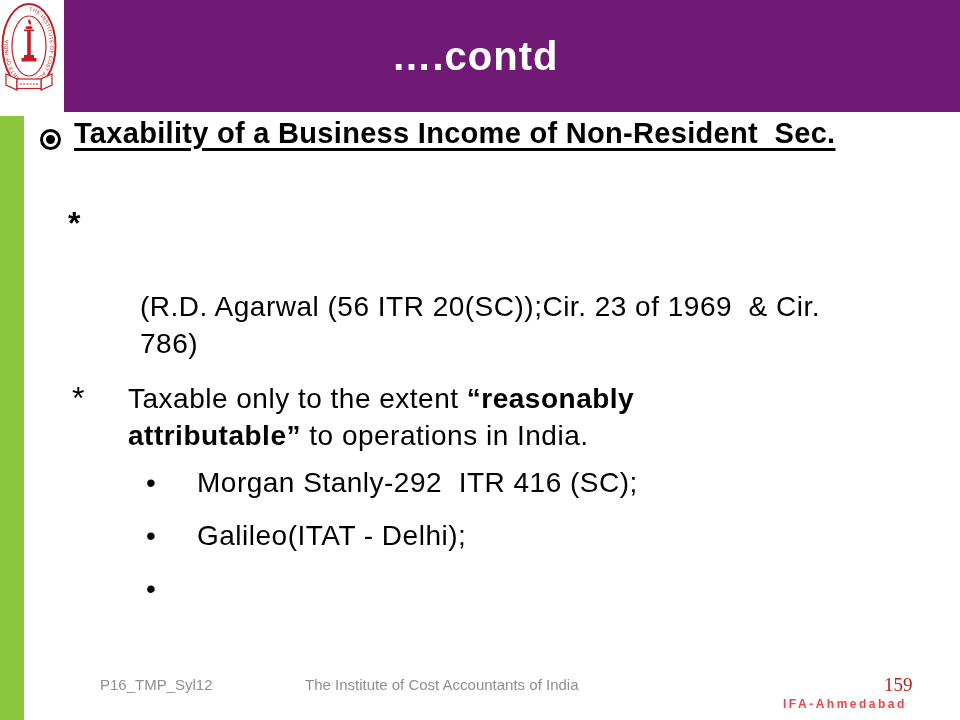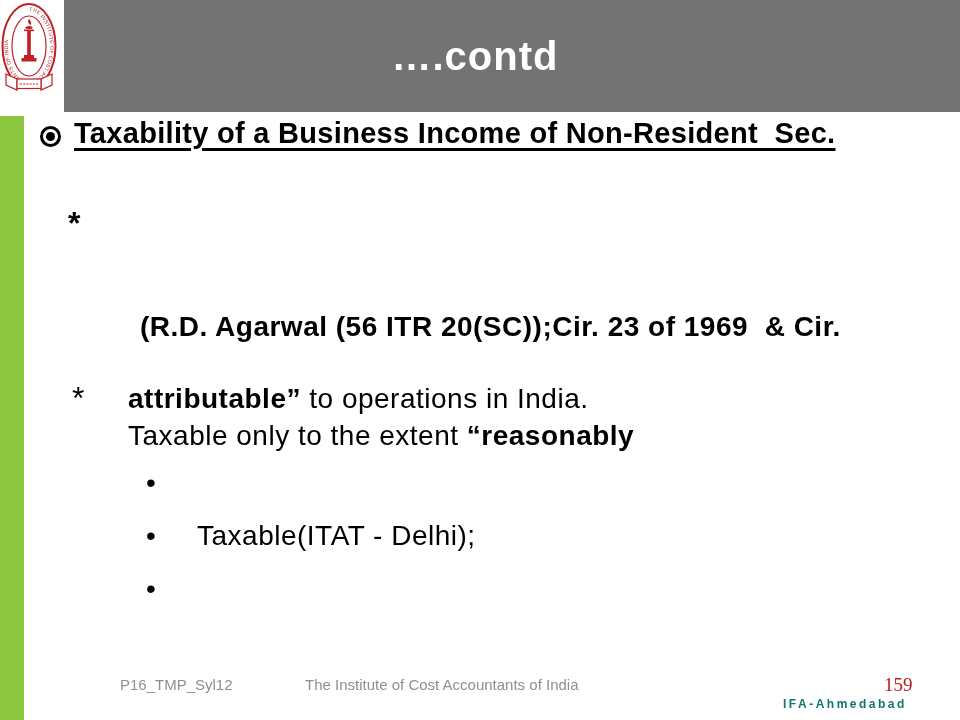--- a/index.html
+++ b/index.html
@@ -1,59 +1,59 @@
 <!DOCTYPE html>
 <html><head>
 <meta charset="utf-8">
 <style>
   html,body{margin:0;padding:0;background:#ffffff;}
   .slide{position:relative;width:960px;height:720px;background:#ffffff;overflow:hidden;
          font-family:"Liberation Sans",sans-serif;color:#000;}
 
   
-  .header{position:absolute;left:64px;top:0;width:896px;height:112px;background:#737373;}
+  .header{position:absolute;left:64px;top:0;width:896px;height:112px;background:#701a75;}
   .header .title{width:100%;line-height:112px;text-align:center;padding-right:74px;box-sizing:border-box;
                  color:#ffffff;font-size:40px;font-weight:bold;letter-spacing:1px;}
 
   
   .logo-box{position:absolute;left:0;top:0;width:64px;height:112px;background:#ffffff;}
 
   
   .green-bar{position:absolute;left:0;top:116px;width:24px;height:604px;background:#8CC63F;}
 
   
   .line{white-space:pre;}
   .b{font-weight:bold;}
 
-  .heading{position:absolute;left:40px;top:114px;display:flex;}
+  .heading{position:absolute;left:40px;top:114px;display:flex;align-items:center;}
   .fisheye{flex:0 0 21px;width:21px;height:21px;margin-top:12px;margin-right:13px;
            border:3px solid #000;border-radius:50%;position:relative;box-sizing:border-box;}
   .fisheye::after{content:'';position:absolute;left:3px;top:3px;width:9px;height:9px;
                   background:#000;border-radius:50%;}
   .h-text{font-size:29px;font-weight:bold;line-height:38px;letter-spacing:0.3px;}
   .h-text .line{text-decoration:underline;text-decoration-thickness:2.5px;text-underline-offset:5px;}
 
   .t2{font-size:28px;line-height:37px;letter-spacing:0.5px;}
 
   .sub1{position:absolute;left:68px;top:205px;display:flex;}
   .sub1 .marker{flex:0 0 72px;font-size:32px;line-height:37px;}
   .sub2{position:absolute;left:72px;top:380px;display:flex;}
   .sub2 .marker{flex:0 0 56px;font-size:32px;line-height:37px;}
-  .citation{position:absolute;left:140px;top:308px;font-weight:bold;}
+  .citation{position:absolute;left:140px;top:288px;}
 
   .cases{position:absolute;left:146px;top:464px;}
   .case-row{display:flex;margin-bottom:16px;}
   .case-row .dot{flex:0 0 51px;font-size:28px;line-height:37px;}
 
   
-  .footer-left{position:absolute;left:100px;top:676px;font-size:15px;color:#8f8f8f;margin-left:20px;}
+  .footer-left{position:absolute;left:100px;top:676px;font-size:15px;color:#8f8f8f;}
   .footer-center{position:absolute;left:305px;top:676px;font-size:15px;color:#8f8f8f;}
   .footer-page{position:absolute;left:884px;top:674px;font-size:19px;color:#b91c1c;font-family:Liberation Serif, serif;}
   .footer-brand{position:absolute;left:783px;top:697px;font-size:12px;font-weight:bold;
-                letter-spacing:2.5px;color:#0f766e;}
+                letter-spacing:2.5px;color:#ef4444;}
 </style>
 </head>
 <body>
 
 <div class="slide">
 
   <div class="header">
     <div class="title">….contd</div>
   </div>
 
@@ -94,37 +94,39 @@
   </div>
 
   <div class="sub1 t2">
     <span class="marker b">*</span>
     <div>
     </div>
   </div>
 
   <div class="citation t2">
     <div class="line">(R.D. Agarwal (56 ITR 20(SC));Cir. 23 of 1969  &amp; Cir.</div>
+    <div class="line">786)</div>
   </div>
 
   <div class="sub2 t2">
     <span class="marker">*</span>
     <div>
+      <div class="line"><span>Taxable only to the extent </span><span class="b">“reasonably</span></div>
       <div class="line"><span class="b">attributable”</span><span> to operations in India.</span></div>
-      <div class="line"><span>Taxable only to the extent </span><span class="b">“reasonably</span></div>
     </div>
   </div>
 
   <div class="cases t2">
     <div class="case-row">
       <span class="dot">•</span>
+      <span class="line">Morgan Stanly-292  ITR 416 (SC);</span>
     </div>
     <div class="case-row">
       <span class="dot">•</span>
-      <span class="line">Taxable(ITAT - Delhi);</span>
+      <span class="line">Galileo(ITAT - Delhi);</span>
     </div>
     <div class="case-row">
       <span class="dot">•</span>
     </div>
   </div>
 
   <div class="footer-left">P16_TMP_Syl12</div>
   <div class="footer-center">The Institute of Cost Accountants of India</div>
   <div class="footer-page">159</div>
   <div class="footer-brand">IFA-Ahmedabad</div>

